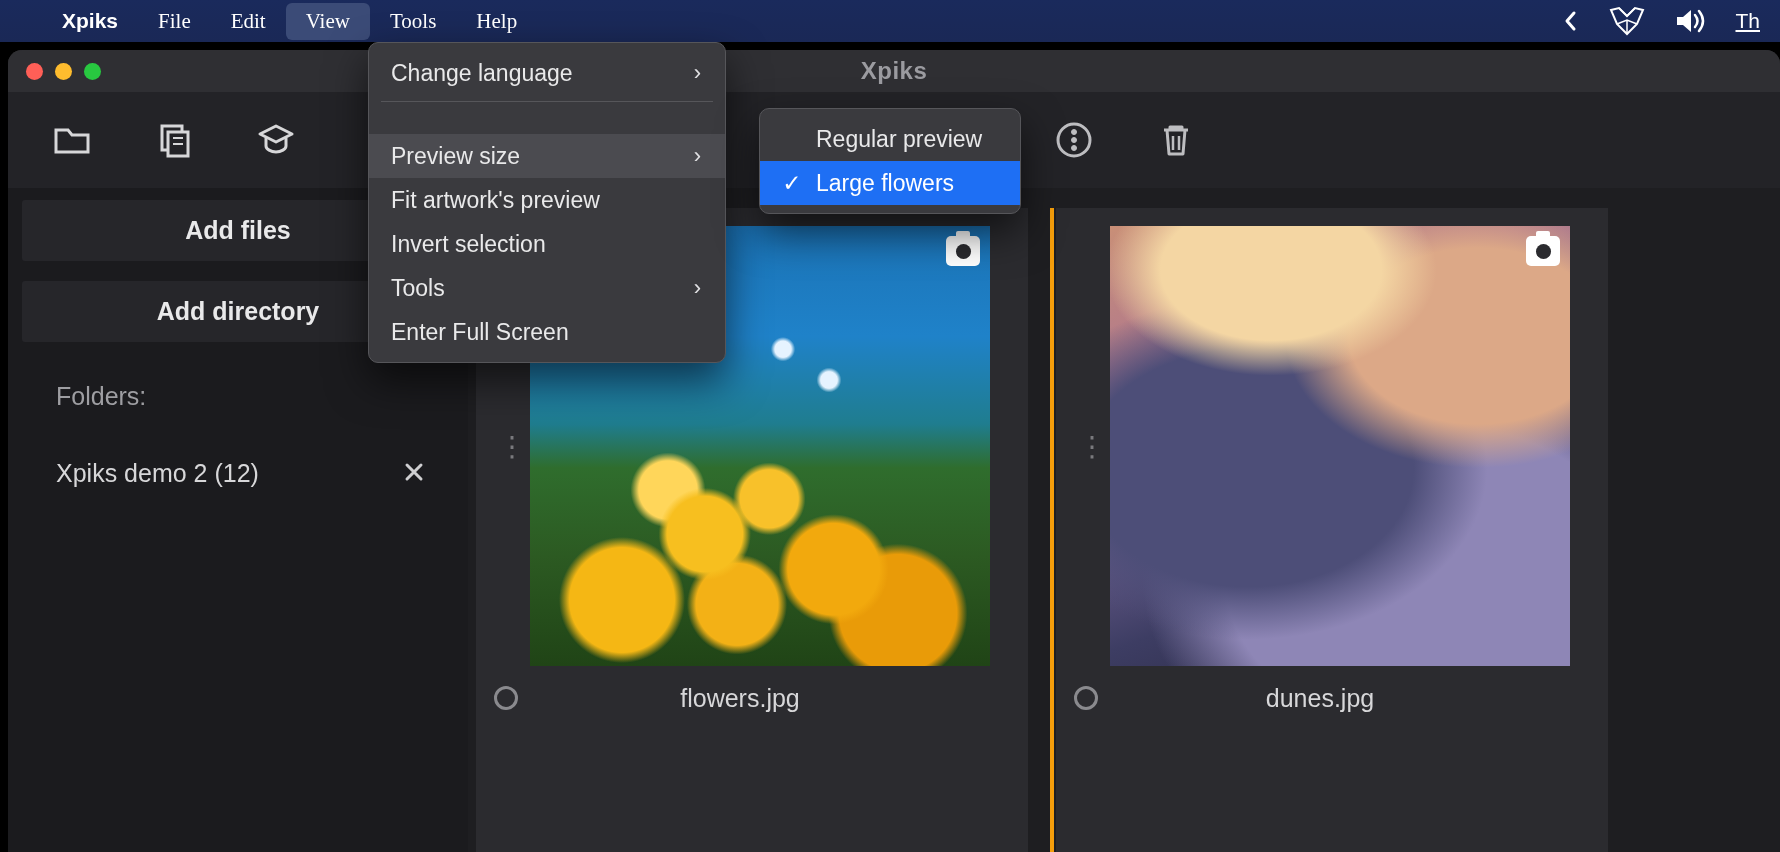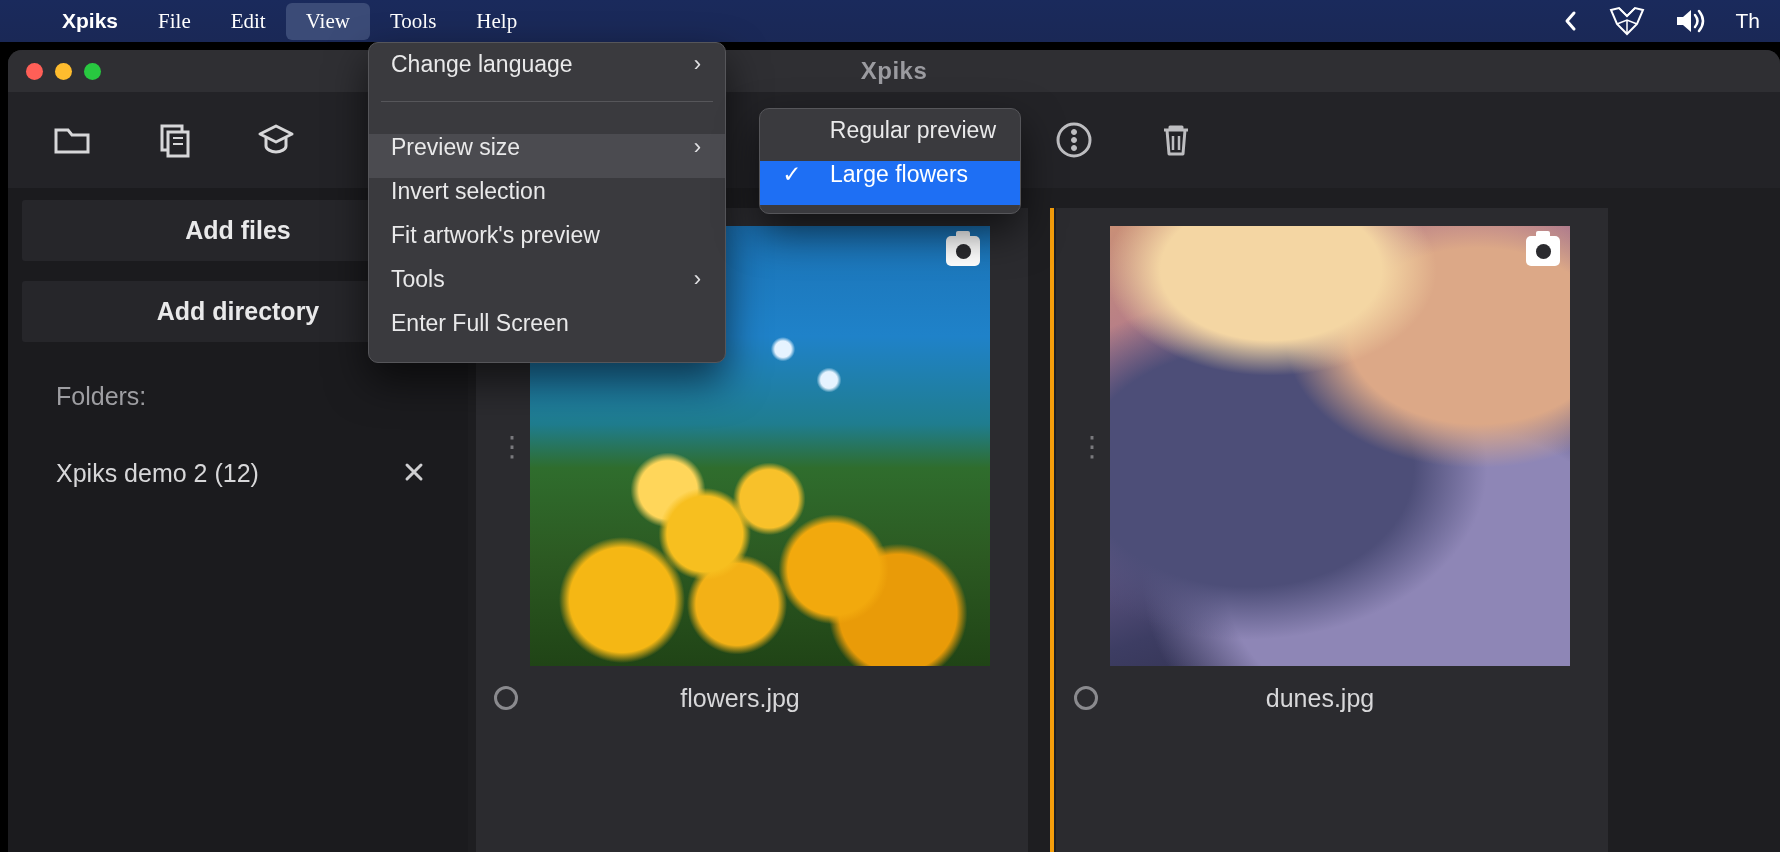--- a/index.html
+++ b/index.html
@@ -19,21 +19,21 @@
   .menubar .apple { font-size: 24px; padding: 0 18px 0 14px; }
   .menubar .app-name { font-weight: 700; padding: 0 20px; }
   .menubar .menu-item {
     padding: 6px 20px;
     border-radius: 6px;
     cursor: default;
     font-family: Liberation Serif, serif;
   }
   .menubar .menu-item.active { background: #3b4b77; }
   .menubar .spacer { flex: 1; }
-  .menubar .status-icon { padding: 0 14px; display:flex; align-items:center; }
+  .menubar .status-icon { padding: 0 14px; display:flex; align-items:center;text-decoration:underline; }
 
   
   .window {
     position: absolute;
     left: 8px;
     top: 50px;
     right: 0;
     bottom: 0;
     background: #2b2b2f;
     border-top-left-radius: 14px;
@@ -199,24 +199,24 @@
     position:absolute;
     background:#3a3a3e;
     border:1px solid #56565a;
     border-radius:10px;
     box-shadow: 0 18px 40px rgba(0,0,0,.6);
     padding: 8px 0;
     font-size:23px;
     color:#e9e9ea;
   }
   .menu-panel .row {
-    display:flex; 
+    display:flex; align-items:center;
     height: 44px;
     padding: 0 24px 0 22px;
-    gap: 28px;
+    gap: 14px;
     white-space:nowrap;
     position:relative;
   }
   .menu-panel .row.highlight { background:#4b4b50;margin-top:32px; }
   .menu-panel .row.selected { background:#1e6ff4; color:#fff; }
   .menu-panel .row .chev {
     margin-left:auto; font-size:22px; color:#e0e0e3;
   }
   .menu-panel .row .check {
     width:20px; text-align:center;
@@ -374,24 +374,24 @@
   <div class="row">
     <span>Change language</span>
     <span class="chev">›</span>
   </div>
   <hr>
   <div class="row highlight">
     <span>Preview size</span>
     <span class="chev">›</span>
   </div>
   <div class="row">
+    <span>Fit artwork's preview</span>
+  </div>
+  <div class="row">
     <span>Invert selection</span>
-  </div>
-  <div class="row">
-    <span>Fit artwork's preview</span>
   </div>
   <div class="row">
     <span>Tools</span>
     <span class="chev">›</span>
   </div>
   <div class="row">
     <span>Enter Full Screen</span>
   </div>
 </div>
 

